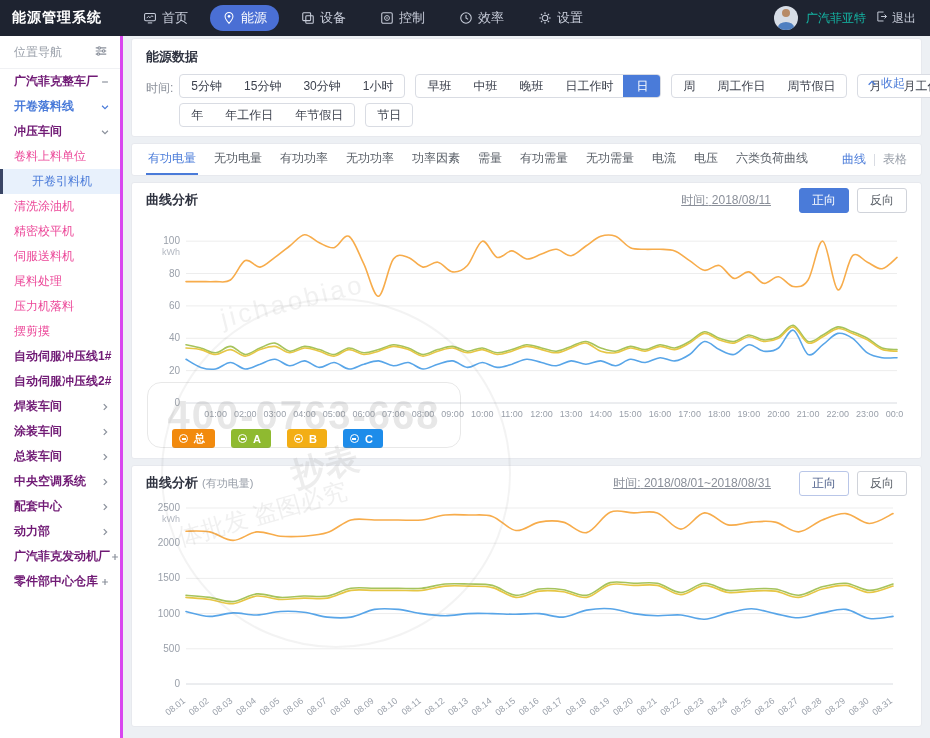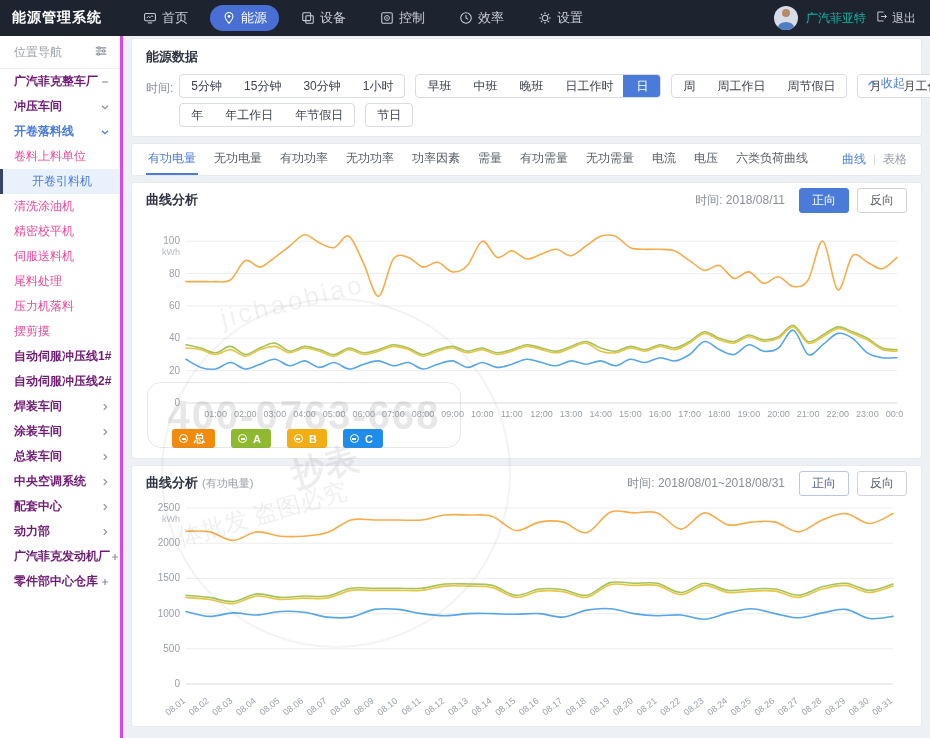--- a/index.html
+++ b/index.html
@@ -61,21 +61,21 @@
   .view-curve { color:#4a7bd9; cursor:pointer; }
   .view-divider { width:1px; height:12px; background:#d9dce3; }
   .view-table { color:#9aa0aa; cursor:pointer; }
 
   
   .chart-card { margin-top:6px; background:#fff; border:1px solid #e7e9ee; border-radius:3px; padding-bottom:4px; }
   .chart-head { height:34px; display:flex; align-items:center; padding:0 14px; }
   .chart-title { font-size:13px; font-weight:bold; color:#2f3340; }
   .chart-sub { font-size:11px; color:#9aa0aa; font-weight:normal; margin-left:4px; }
   .chart-head-right { margin-left:auto; display:flex; align-items:center; gap:8px; }
-  .time-text { font-size:12px; color:#8a8f99; margin-right:6px; }
+  .time-text { font-size:12px; color:#8a8f99; margin-right:20px;text-decoration:underline; }
   .btn { font-size:12px; border-radius:3px; padding:3px 12px; cursor:pointer; border:1px solid #d0d3da; background:#fff; color:#5a6068; font-family:inherit; }
   .btn-primary { background:#4a7bd9; border-color:#4a7bd9; color:#fff; }
   .btn-outline-primary { border-color:#b9c6e8; color:#4f618c; }
   .chart-body { padding:0 14px; }
   .legend { display:flex; gap:16px; padding:2px 14px 6px 40px; }
   .legend-pill { display:inline-flex; align-items:center; gap:6px; color:#fff; font-size:11px; font-weight:bold; border-radius:3px; padding:2px 10px 2px 7px; cursor:pointer; }
   .legend-dot { width:9px; height:9px; border:1px solid #fff; border-radius:50%; position:relative; display:inline-block; }
   .legend-dot::after { content:""; position:absolute; left:1.5px; right:1.5px; top:3px; height:1.5px; background:#fff; }
 
   
@@ -183,30 +183,30 @@
       </div>
       <ul class="side-list" id="sideList">
           <li class="side-item bold">
             <span>广汽菲克整车厂</span>
             <span class="side-trail">
               <svg viewBox="0 0 12 12">
                 <path d="M2.5 6h7" stroke="currentColor" stroke-width="1.4"></path>
               </svg>
             </span>
           </li>
-          <li class="side-item bold">
-            <span>冲压车间</span>
-            <span class="side-trail">
-              <svg viewBox="0 0 12 12">
-                <path d="M2.5 4.5 6 8l3.5-3.5" fill="none" stroke="currentColor" stroke-width="1.4"></path>
-              </svg>
-            </span>
-          </li>
           <li class="side-item open">
             <span>开卷落料线</span>
+            <span class="side-trail">
+              <svg viewBox="0 0 12 12">
+                <path d="M2.5 4.5 6 8l3.5-3.5" fill="none" stroke="currentColor" stroke-width="1.4"></path>
+              </svg>
+            </span>
+          </li>
+          <li class="side-item bold">
+            <span>冲压车间</span>
             <span class="side-trail">
               <svg viewBox="0 0 12 12">
                 <path d="M2.5 4.5 6 8l3.5-3.5" fill="none" stroke="currentColor" stroke-width="1.4"></path>
               </svg>
             </span>
           </li>
           <li class="side-item">
             <span>卷料上料单位</span>
           </li>
           <li class="side-item selected">

